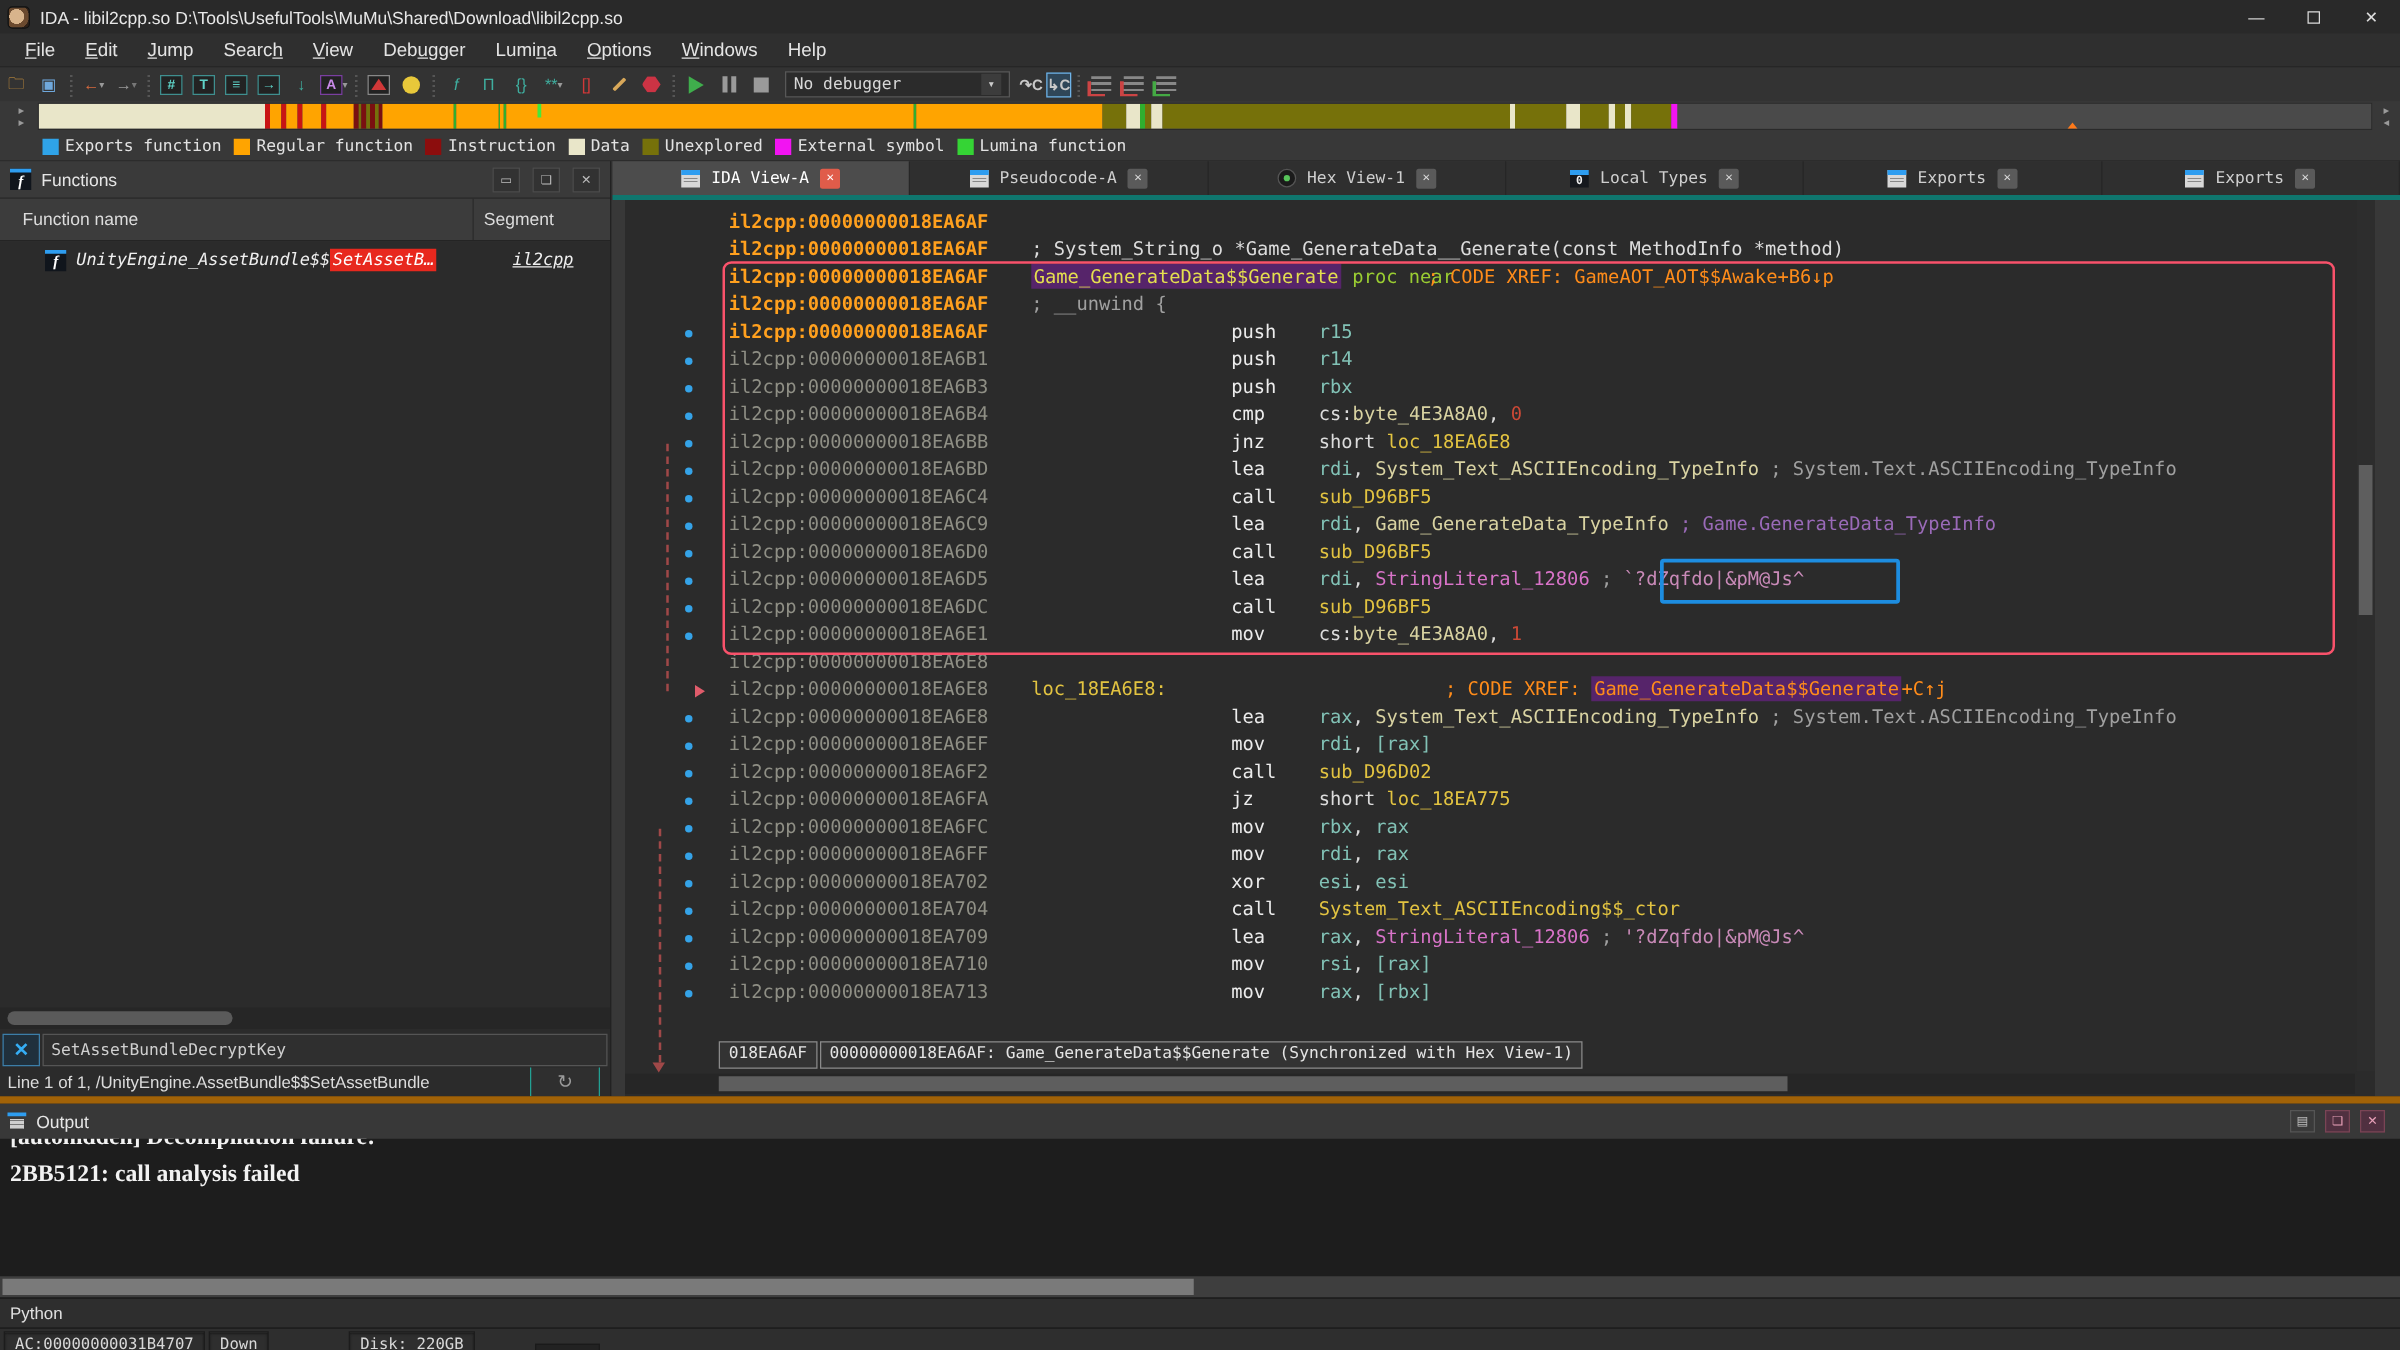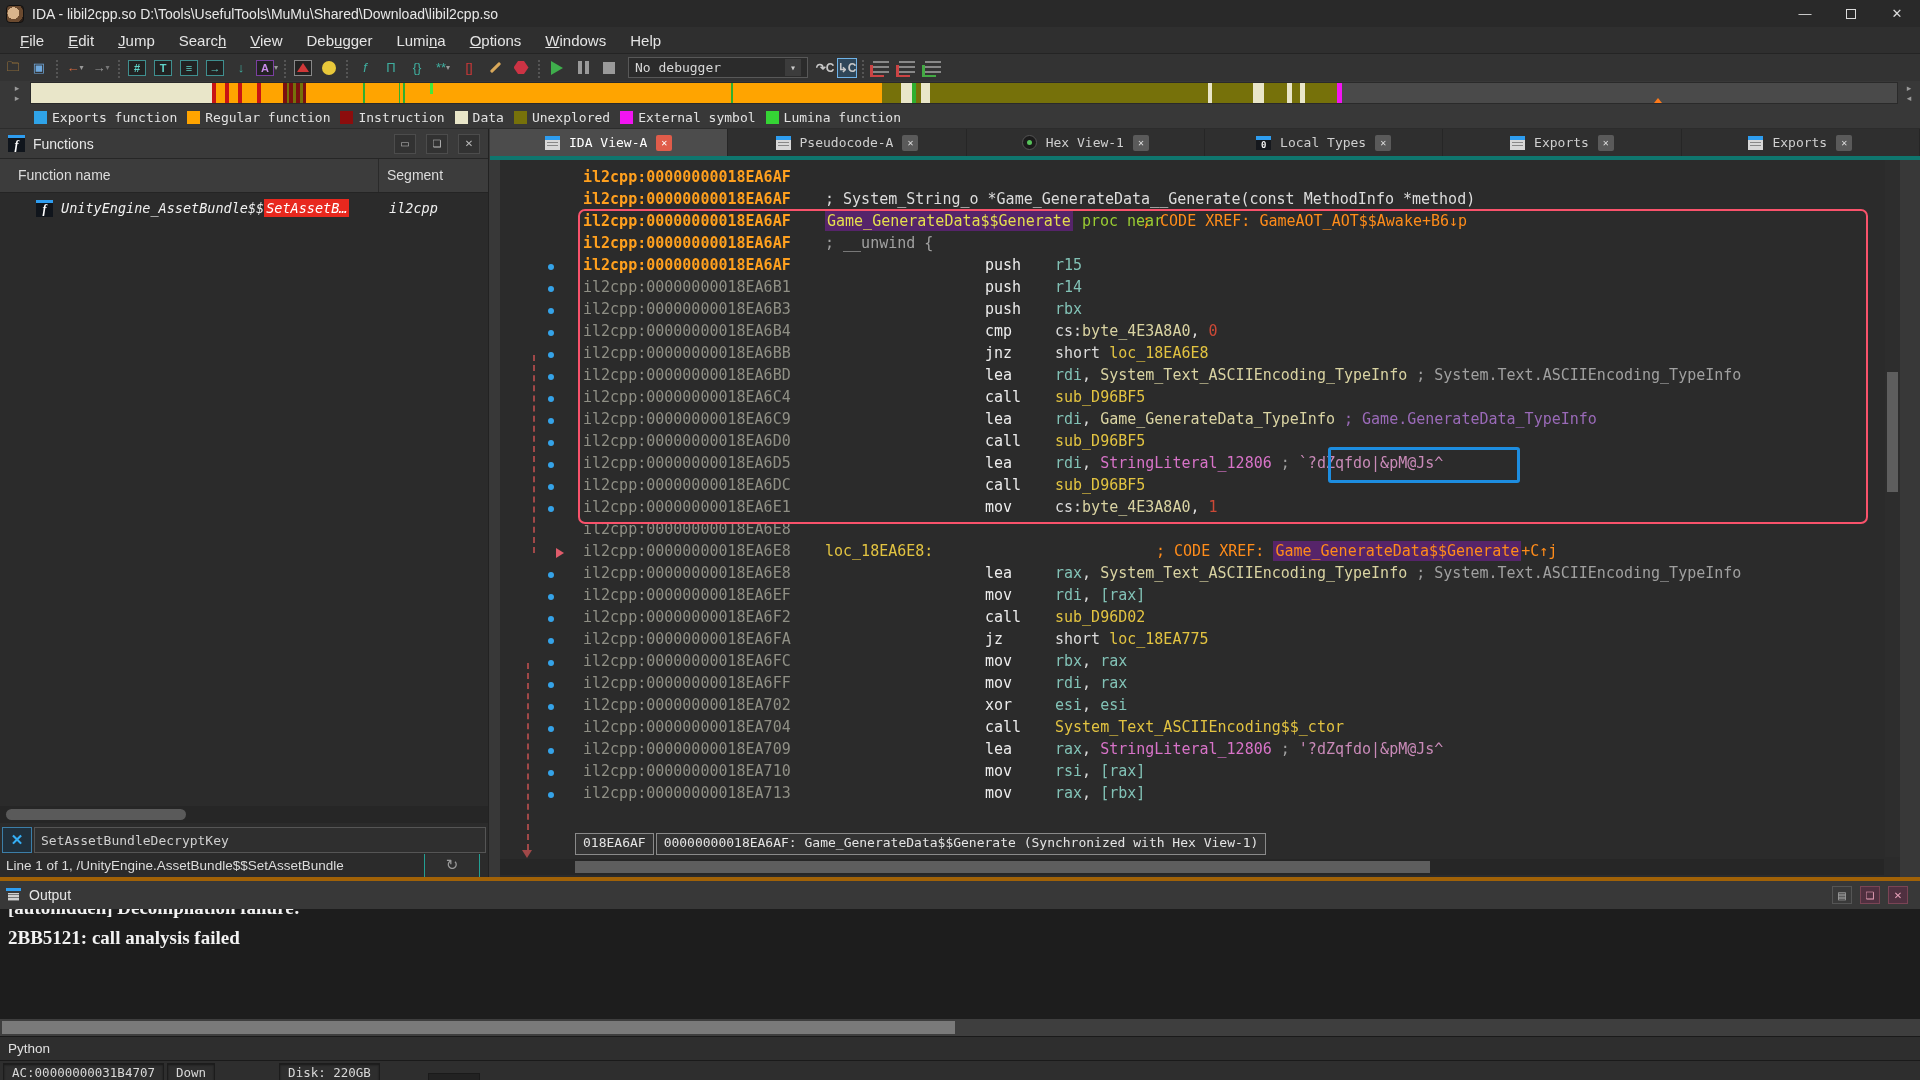--- a/index.html
+++ b/index.html
@@ -68,21 +68,21 @@
            display:flex; align-items:center; justify-content:center; margin-right:8px; }
   .panelbtn { width:22px; height:20px; margin-left:10px; background:#323232; border:1px solid #4c4c4c; color:#bbb;
               display:flex; align-items:center; justify-content:center; font-size:10px; }
   #fn-header { height:34px; background:#3c3c3c; border-bottom:1px solid #242424; position:relative; color:#dcdcdc; font-size:14px; }
   #fn-header .col1 { position:absolute; left:18px; top:8px; } #fn-header .col2 { position:absolute; left:387px; top:8px; }
   #fn-header .coldiv { position:absolute; left:378px; top:0; width:1px; height:100%; background:#2a2a2a; }
   #fn-row { position:absolute; left:0; top:66px; width:100%; height:26px; display:flex; align-items:center;
             font:italic 13.5px "DejaVu Sans Mono", monospace; color:#f0f0f0; }
   #fn-row .ficon { margin-left:36px; margin-right:8px; }
   .fn-red { background:#e8281e; color:#fff; padding:1px 2px; }
-  #fn-seg { position:absolute; left:389px; }
+  #fn-seg { position:absolute; left:410px;text-decoration:underline; }
   #fn-hscroll { position:absolute; left:0; top:677px; width:488px; height:17px; background:#262626; }
   #fn-hscroll .thumb { position:absolute; left:6px; top:3px; width:180px; height:11px; background:#5a5a5a; border-radius:6px; }
   #fn-filter { position:absolute; left:0; top:697px; width:488px; height:28px; display:flex; align-items:center; }
   #fn-clear { width:30px; height:26px; margin-left:2px; background:#20303c; border:1px solid #3c7ea8; color:#35aef5;
               font-weight:bold; font-size:15px; display:flex; align-items:center; justify-content:center; }
   #fn-input { flex:1; height:26px; margin:0 2px; background:#2f2f2f; border:1px solid #555; color:#cfcfcf;
               font:13px "DejaVu Sans Mono", monospace; padding:0 6px; }
   #fn-status { position:absolute; left:0; top:725px; width:488px; height:23px; color:#dcdcdc; font-size:13.5px;
                display:flex; align-items:center; padding-left:6px; white-space:nowrap; overflow:hidden; }
   #fn-refresh { position:absolute; right:8px; top:-2px; width:56px; height:26px; background:#2f2f2f; border:1px solid #23a093;
@@ -128,21 +128,21 @@
   #jarrow-down { position:absolute; left:22px; top:690px; width:0; height:0;
                  border-top:8px solid #a04848; border-left:5px solid transparent; border-right:5px solid transparent; }
   #asm-status { position:absolute; left:75px; top:673px; height:22px; display:flex; font:13px "DejaVu Sans Mono", monospace; color:#e4e4e4; }
   #asm-status .box { border:1px solid #8a8a8a; background:#333; padding:1px 7px; margin-right:2px; white-space:pre; }
   #asm-hscroll { position:absolute; left:0; top:699px; width:1384px; height:16px; background:#262626; }
   #asm-hscroll .thumb { position:absolute; left:75px; top:2px; width:855px; height:12px; background:#5e5e5e; }
   #asm-vscroll { position:absolute; right:0; top:0; width:15px; height:697px; background:#2d2d2d; }
   #asm-vscroll .thumb { position:absolute; left:2px; top:212px; width:11px; height:120px; background:#5e5e5e; }
 
   
-  #output { position:absolute; left:0; top:877px; width:1920px; height:203px; background:#1d1d1d; border-top:4px solid #a16207; }
+  #output { position:absolute; left:0; top:877px; width:1920px; height:203px; background:#1d1d1d; border-top:6px solid #a16207; }
   #out-title { height:28px; background:#383838; display:flex; align-items:center; padding:0 6px; color:#e6e6e6; font-size:14px; }
   .outicon { width:15px; height:15px; background:#cfcfcf; border-top:3px solid #2e9df0; margin-right:8px;
              background-image:repeating-linear-gradient(#777 0 1px, transparent 1px 3px); background-clip:content-box; padding:2px; }
   .outbtn { width:20px; height:18px; margin-left:8px; border:1px solid #7a4455; background:#503040; color:#e8a0b8; font-size:10px;
             display:flex; align-items:center; justify-content:center; }
   .outbtn.gray { border-color:#555; background:#3a3a3a; color:#bbb; }
   #out-content { position:absolute; left:0; top:28px; width:1920px; height:110px; overflow:hidden;
                  font:bold 19px "Liberation Serif", serif; color:#f2f2f2; padding-left:8px; }
   .outline { line-height:30px; white-space:pre; }
   .outline.clip { margin-top:-16px; }

